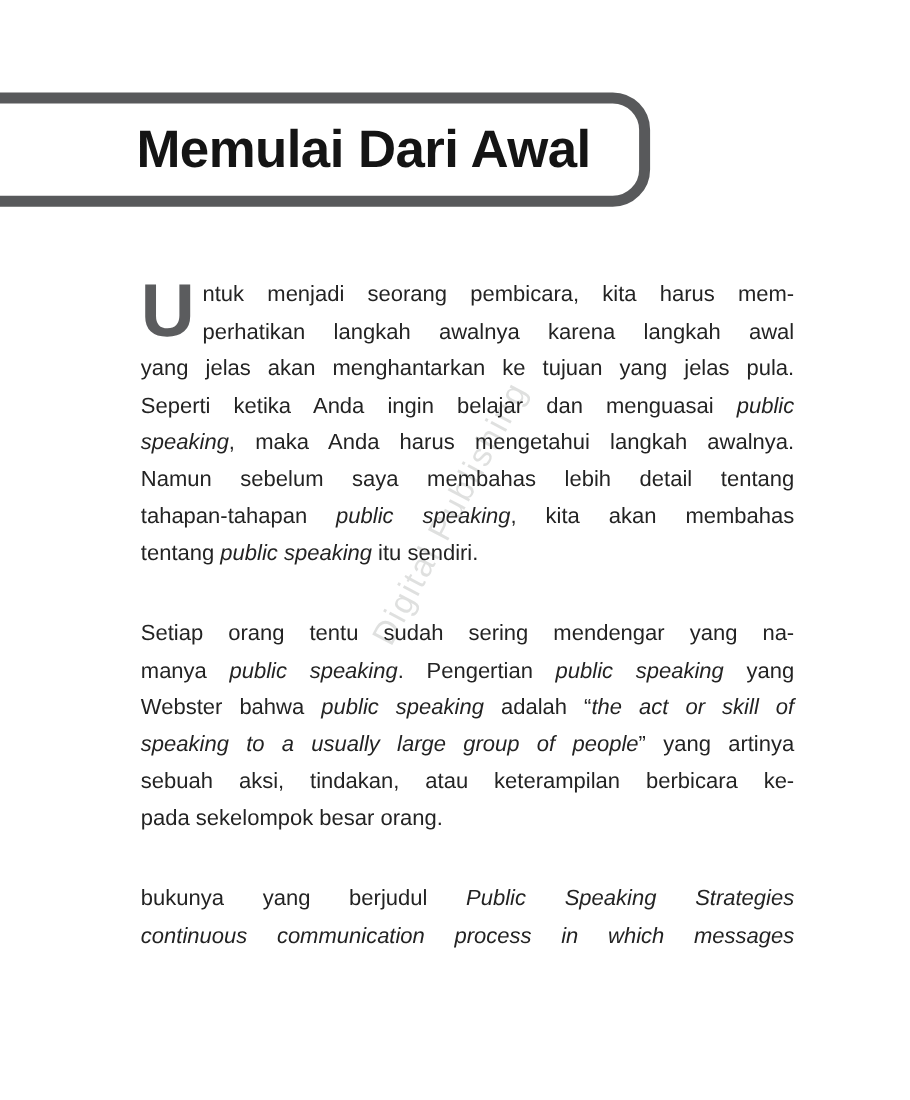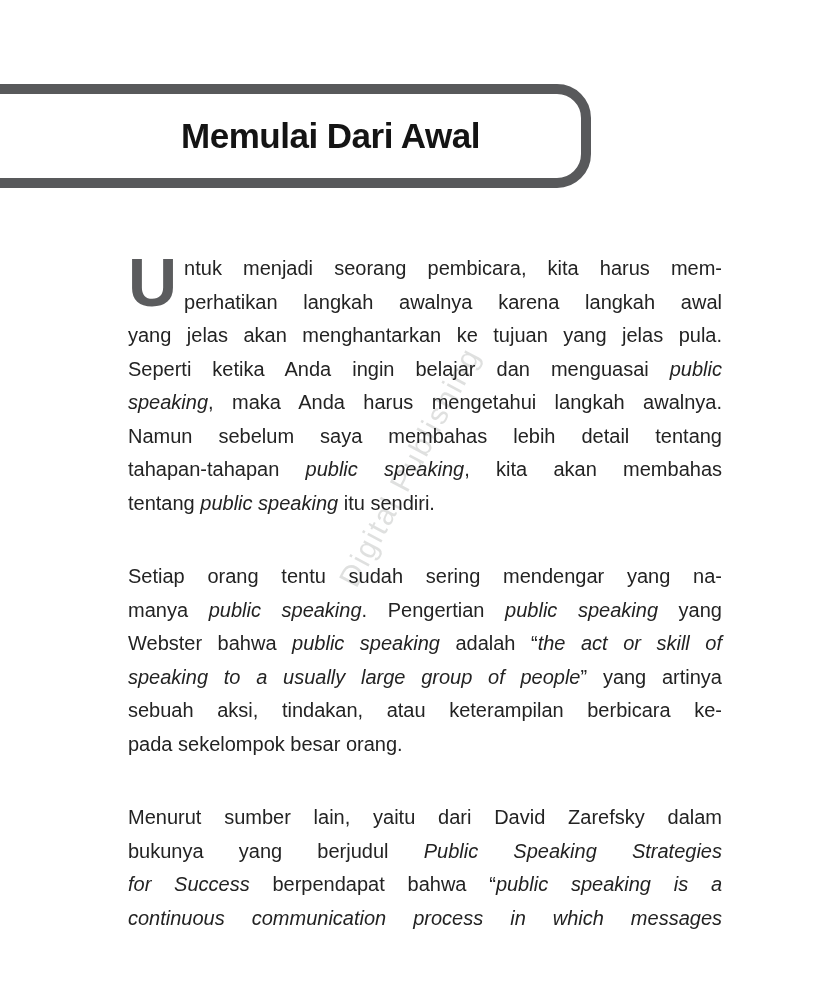--- a/index.html
+++ b/index.html
@@ -37,21 +37,21 @@
     border: 10px solid var(--frame-border, #58595b);
     border-radius: 34px;
     background: #ffffff;
     display: flex;
     align-items: center;
     justify-content: center;
     padding-left: 118px;
   }
   .chapter-title {
     margin: 0;
-    font-size: 35px;
+    font-size: 48px;
     font-weight: 700;
     letter-spacing: -0.5px;
     color: var(--title-text, #141414);
     white-space: nowrap;
   }
   
   .body-col {
     position: absolute;
     left: 128px;
     top: 252px;
@@ -100,20 +100,18 @@
       </div>
       <div class="para">
         <div class="line jl"><span>Setiap orang tentu sudah sering mendengar yang na-</span></div>
         <div class="line jl"><span>manya </span><span class="it">public speaking</span><span>. Pengertian </span><span class="it">public speaking</span><span> yang</span></div>
         <div class="line jl"><span>Webster bahwa </span><span class="it">public speaking</span><span> adalah “</span><span class="it">the act or skill of</span></div>
         <div class="line jl"><span class="it">speaking to a usually large group of people</span><span>” yang artinya</span></div>
         <div class="line jl"><span>sebuah aksi, tindakan, atau keterampilan berbicara ke-</span></div>
         <div class="line"><span>pada sekelompok besar orang.</span></div>
       </div>
       <div class="para">
-        <div class="line jl"><span>Menurut sumber lain, yaitu dari David Zarefsky dalam</span></div>
         <div class="line jl"><span>bukunya yang berjudul </span><span class="it">Public Speaking Strategies</span></div>
-        <div class="line jl"><span class="it">for Success</span><span> berpendapat bahwa “</span><span class="it">public speaking is a</span></div>
         <div class="line jl"><span class="it">continuous communication process in which messages</span></div>
       </div>
     </div>
 
 </div>
 
 </body></html>

